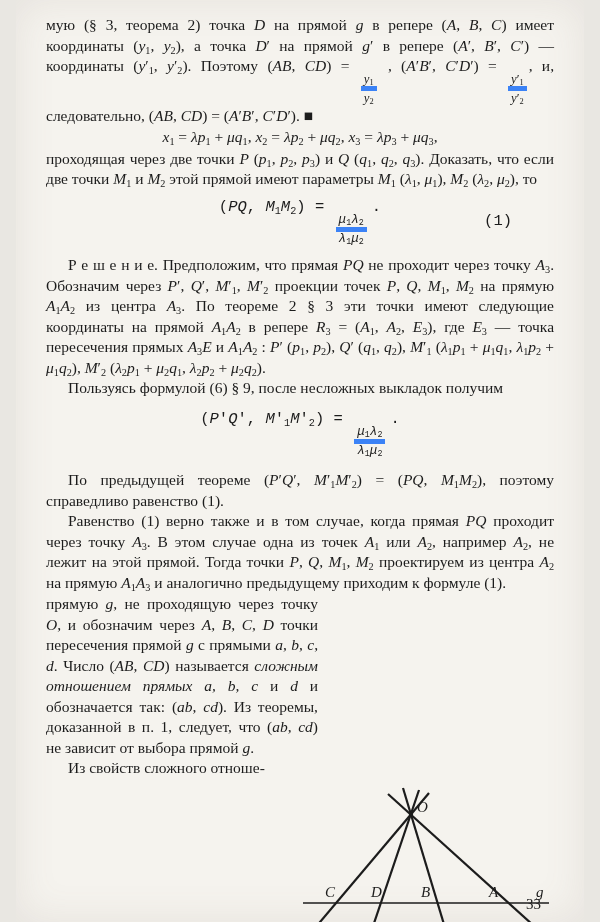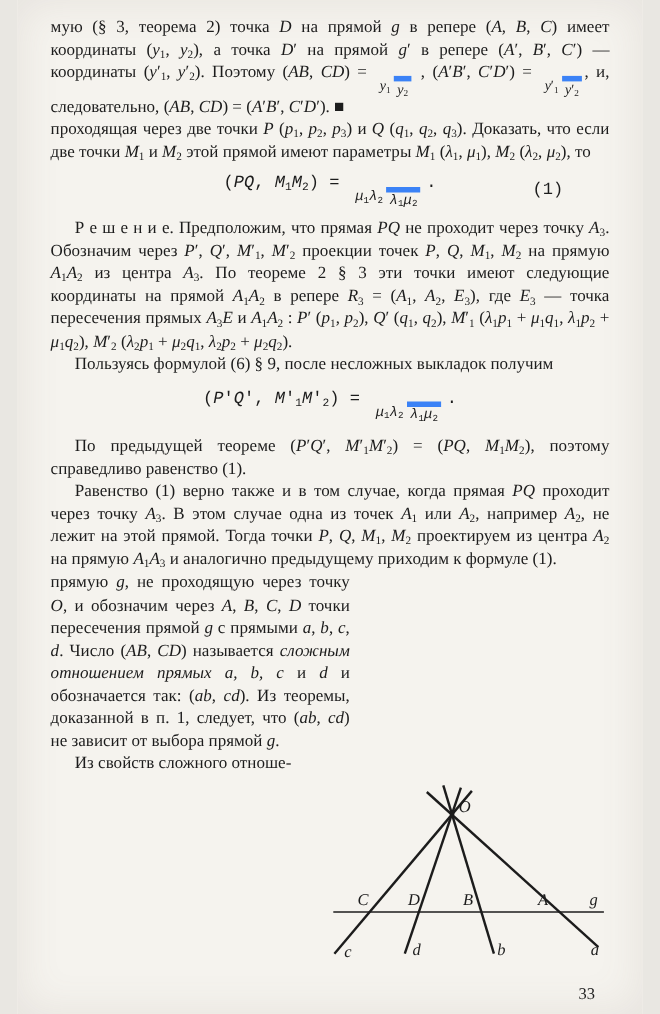--- a/index.html
+++ b/index.html
@@ -16,21 +16,21 @@
     color:#1c1c1c;
     overflow:hidden;
     box-shadow:inset 0 0 40px rgba(120,110,95,0.12);
   }
   p { margin:0; text-align:justify; }
   p.ind { text-indent:22px; }
   i { font-style:italic; }
   b { font-weight:bold; }
   sub { font-size:0.66em; line-height:0; vertical-align:-0.28em; }
   .fr {
-    display:inline-flex; align-items:center;
+    display:inline-flex; flex-direction:column; align-items:center;
     vertical-align:-0.95em; line-height:1.12; font-size:0.82em;
     margin:0 2px; text-align:center;
   }
   .fr > span { display:block; padding:0 3px; }
   .fr > span + span { border-top:5px solid #3b82f6; }
   .eq-center { text-align:center; margin:1px 0; }
   .display-eq { position:relative; text-align:center; margin:7px 0 9px 0;font-family:Liberation Mono, monospace; }
   .display-eq.sp { margin:10px 0 12px 0; }
   .eq-number { position:absolute; right:42px; top:50%; transform:translateY(-50%); }
   .eq-tail { margin-left:3px; }
@@ -53,20 +53,21 @@
   <p>мую (§ 3, теорема 2) точка <i>D</i> на прямой <i>g</i> в репере (<i>A</i>, <i>B</i>, <i>C</i>) имеет координаты (<i>y</i><sub>1</sub>, <i>y</i><sub>2</sub>), а точка <i>D</i>′ на прямой <i>g</i>′ в репере (<i>A</i>′, <i>B</i>′, <i>C</i>′) — координаты (<i>y</i>′<sub>1</sub>, <i>y</i>′<sub>2</sub>). Поэтому (<i>AB</i>, <i>CD</i>) = <span class="fr">
         <span><i>y</i><sub>1</sub></span>
         <span><i>y</i><sub>2</sub></span>
       </span> , (<i>A</i>′<i>B</i>′, <i>C</i>′<i>D</i>′) = <span class="fr">
         <span><i>y</i>′<sub>1</sub></span>
         <span><i>y</i>′<sub>2</sub></span>
       </span>, и, следовательно, (<i>AB</i>, <i>CD</i>) = (<i>A</i>′<i>B</i>′, <i>C</i>′<i>D</i>′). ■</p>
 
 
 
+  <div class="eq-center"><i>x</i><sub>1</sub> = <i>λp</i><sub>1</sub> + <i>μq</i><sub>1</sub>, <i>x</i><sub>2</sub> = <i>λp</i><sub>2</sub> + <i>μq</i><sub>2</sub>, <i>x</i><sub>3</sub> = <i>λp</i><sub>3</sub> + <i>μq</i><sub>3</sub>,</div>
 
   <p>проходящая через две точки <i>P</i> (<i>p</i><sub>1</sub>, <i>p</i><sub>2</sub>, <i>p</i><sub>3</sub>) и <i>Q</i> (<i>q</i><sub>1</sub>, <i>q</i><sub>2</sub>, <i>q</i><sub>3</sub>). Доказать, что если две точки <i>M</i><sub>1</sub> и <i>M</i><sub>2</sub> этой прямой имеют параметры <i>M</i><sub>1</sub> (<i>λ</i><sub>1</sub>, <i>μ</i><sub>1</sub>), <i>M</i><sub>2</sub> (<i>λ</i><sub>2</sub>, <i>μ</i><sub>2</sub>), то</p>
 
   <div class="display-eq">
     <span>(<i>PQ</i>, <i>M</i><sub>1</sub><i>M</i><sub>2</sub>) =</span>
     <span class="fr">
         <span><i>μ</i><sub>1</sub><i>λ</i><sub>2</sub></span>
         <span><i>λ</i><sub>1</sub><i>μ</i><sub>2</sub></span>
       </span><span class="eq-tail">.</span>
     <span class="eq-number">(1)</span>

